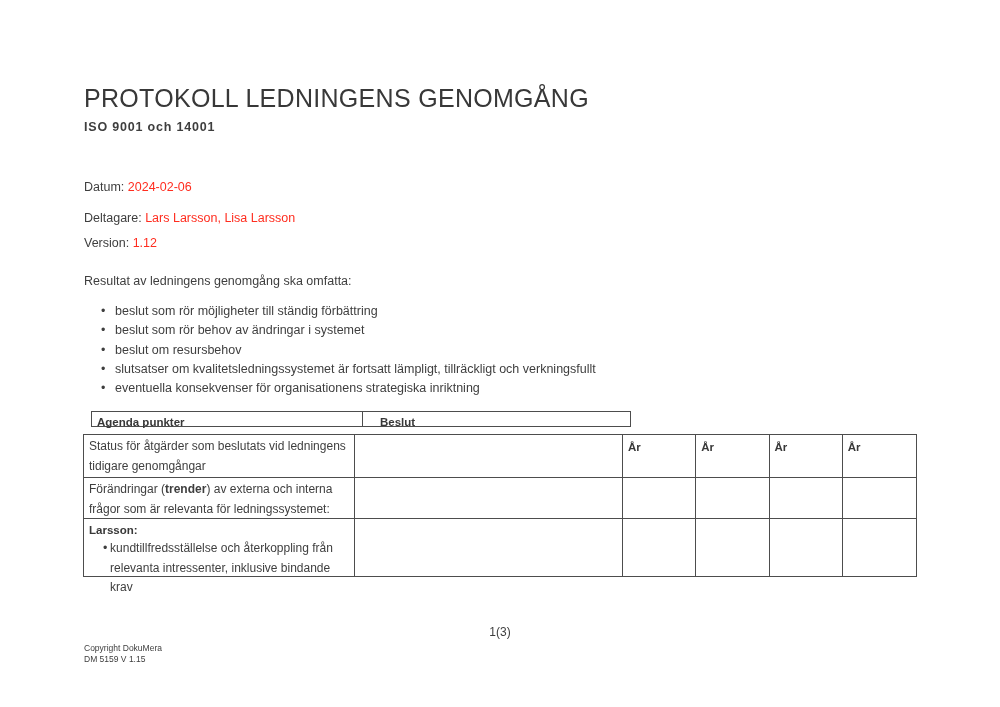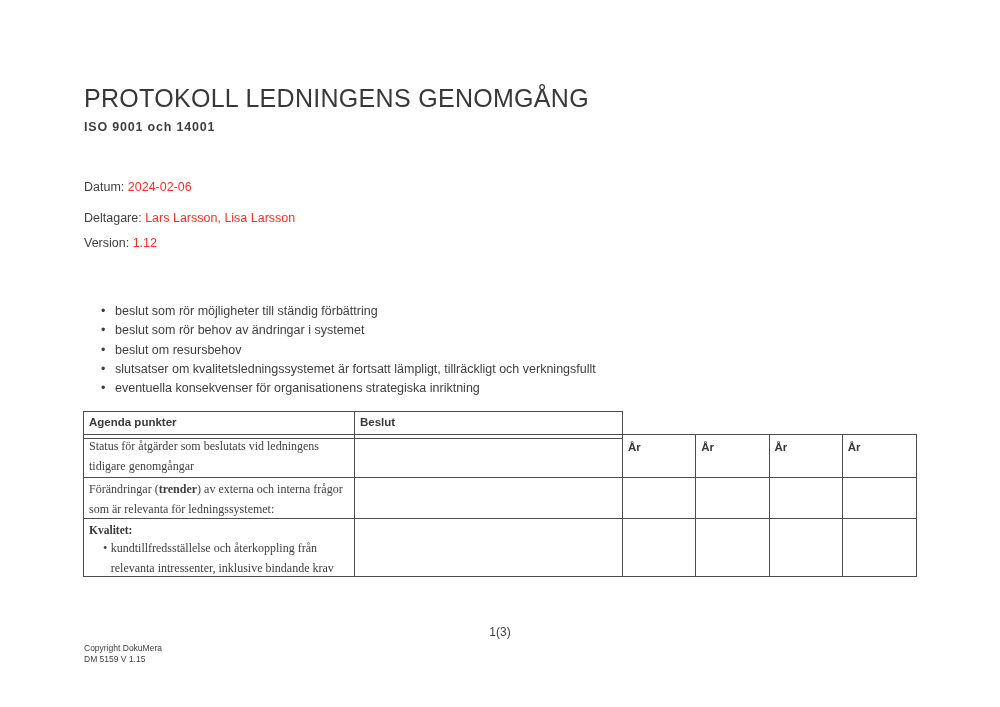--- a/index.html
+++ b/index.html
@@ -29,39 +29,40 @@
 
   .lead { position:absolute; left:84px; top:274px; font-size:12.5px; }
 
   .bullets { position:absolute; left:101px; top:303px; font-size:12.5px; }
   .bullet-item { display:flex; height:19.3px; align-items:flex-start; }
   .bullet-dot { width:14px; font-size:12.5px; line-height:16px; }
   .bullet-text { white-space:nowrap; line-height:16px; }
 
   .tbl { position:absolute; left:83px; top:411px; }
   .tbl-head {
-    position:absolute; left:0; top:0;
-    width:540px; height:28px;
+    position:absolute; left:8px; top:0;
+    width:540px; height:16px;
     border:1px solid #4d4d4d;
     display:flex;
+    gap:12px;
   }
   .th { font-size:11.5px; font-weight:bold; padding:4px 0 0 5px; color:#383838; }
   .th-agenda { width:271px; border-right:1px solid #4d4d4d; }
   .th-beslut { flex:1; }
 
   .tbl-body {
     position:absolute; left:0; top:23px;
     width:834px;
     border:1px solid #4d4d4d;
   }
   .trow { display:flex; border-bottom:1px solid #4d4d4d; }
   .trow:last-child { border-bottom:none; }
   .td { border-right:1px solid #4d4d4d; padding:2px 5px; font-size:12px; line-height:19.5px; }
   .td:last-child { border-right:none; }
-  .c-agenda { width:271px;font-family:Liberation Serif, serif; }
+  .c-agenda { width:271px; }
   .c-beslut { width:268px; }
   .c-year   { width:73.25px; font-size:11.5px; font-weight:bold; padding-top:3px; color:#383838; }
   .r1 { height:43px; }
   .r2 { height:41px; }
   .r3 { height:57px; }
   .kval-head { font-size:11.5px; font-weight:bold; line-height:18px; color:#383838; }
   .kval-bullet { display:flex; padding-left:14px; }
   .kval-bullet .bullet-dot { width:14px; line-height:19.5px; }
   .kval-bullet-text { line-height:19.5px; }
   b.inline-bold { font-weight:bold; }
@@ -82,20 +83,21 @@
 
   <div class="doc-title">PROTOKOLL LEDNINGENS GENOMGÅNG</div>
   <div class="doc-subtitle">ISO 9001 och 14001</div>
 
   <div class="meta-line meta-datum"><span>Datum:</span>&nbsp;<span class="red">2024-02-06</span></div>
 
   <div class="meta-line meta-deltagare"><span>Deltagare:</span>&nbsp;<span class="red">Lars Larsson, Lisa Larsson</span></div>
 
   <div class="meta-line meta-version"><span>Version:</span>&nbsp;<span class="red">1.12</span></div>
 
+  <div class="lead">Resultat av ledningens genomgång ska omfatta:</div>
 
   <div class="bullets">
     <div class="bullet-item">
       <span class="bullet-dot">•</span>
       <span class="bullet-text">beslut som rör möjligheter till ständig förbättring</span>
     </div>
     <div class="bullet-item">
       <span class="bullet-dot">•</span>
       <span class="bullet-text">beslut som rör behov av ändringar i systemet</span>
     </div>
@@ -135,21 +137,21 @@
         <div class="td c-agenda"><span>Förändringar (</span><b class="inline-bold">trender</b><span>) av externa och interna frågor som är relevanta för ledningssystemet:</span></div>
         <div class="td c-beslut"></div>
         <div class="td c-year"></div>
         <div class="td c-year"></div>
         <div class="td c-year"></div>
         <div class="td c-year"></div>
       </div>
 
       <div class="trow r3">
         <div class="td c-agenda">
-          <div class="kval-head">Kvalitet:</div>
+          <div class="kval-head">Larsson:</div>
           <div class="kval-bullet">
             <span class="bullet-dot">•</span>
             <span class="kval-bullet-text">kundtillfredsställelse och återkoppling från relevanta intressenter, inklusive bindande krav</span>
           </div>
         </div>
         <div class="td c-beslut"></div>
         <div class="td c-year"></div>
         <div class="td c-year"></div>
         <div class="td c-year"></div>
         <div class="td c-year"></div>

